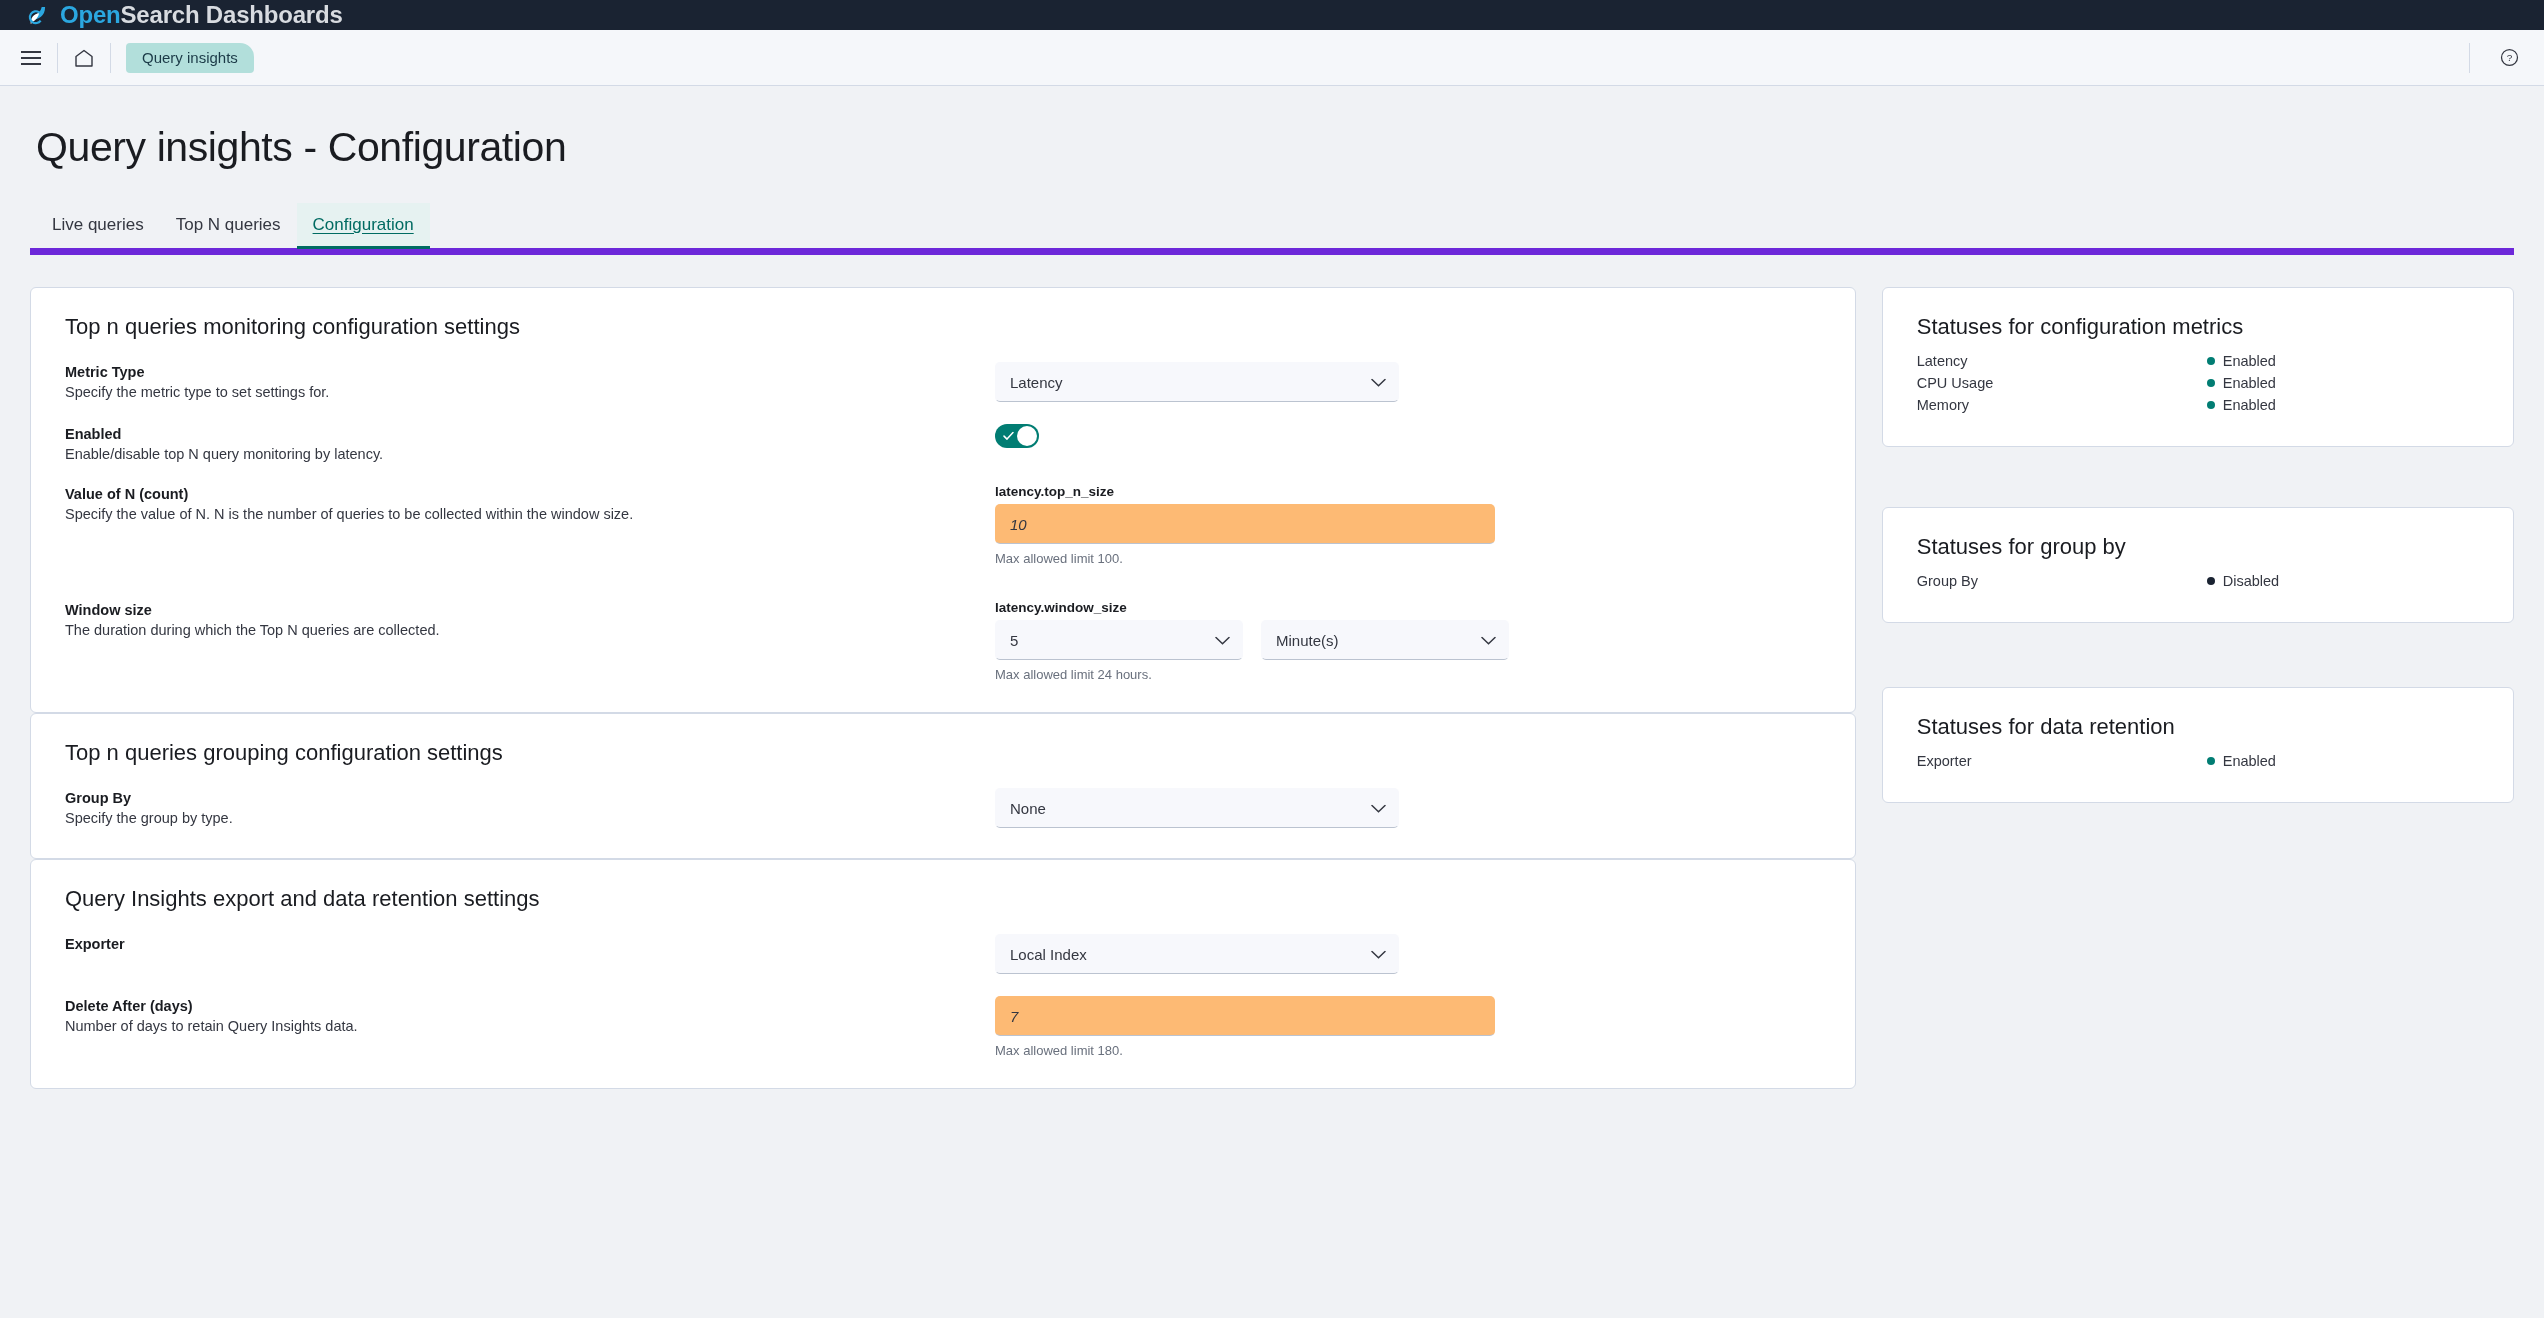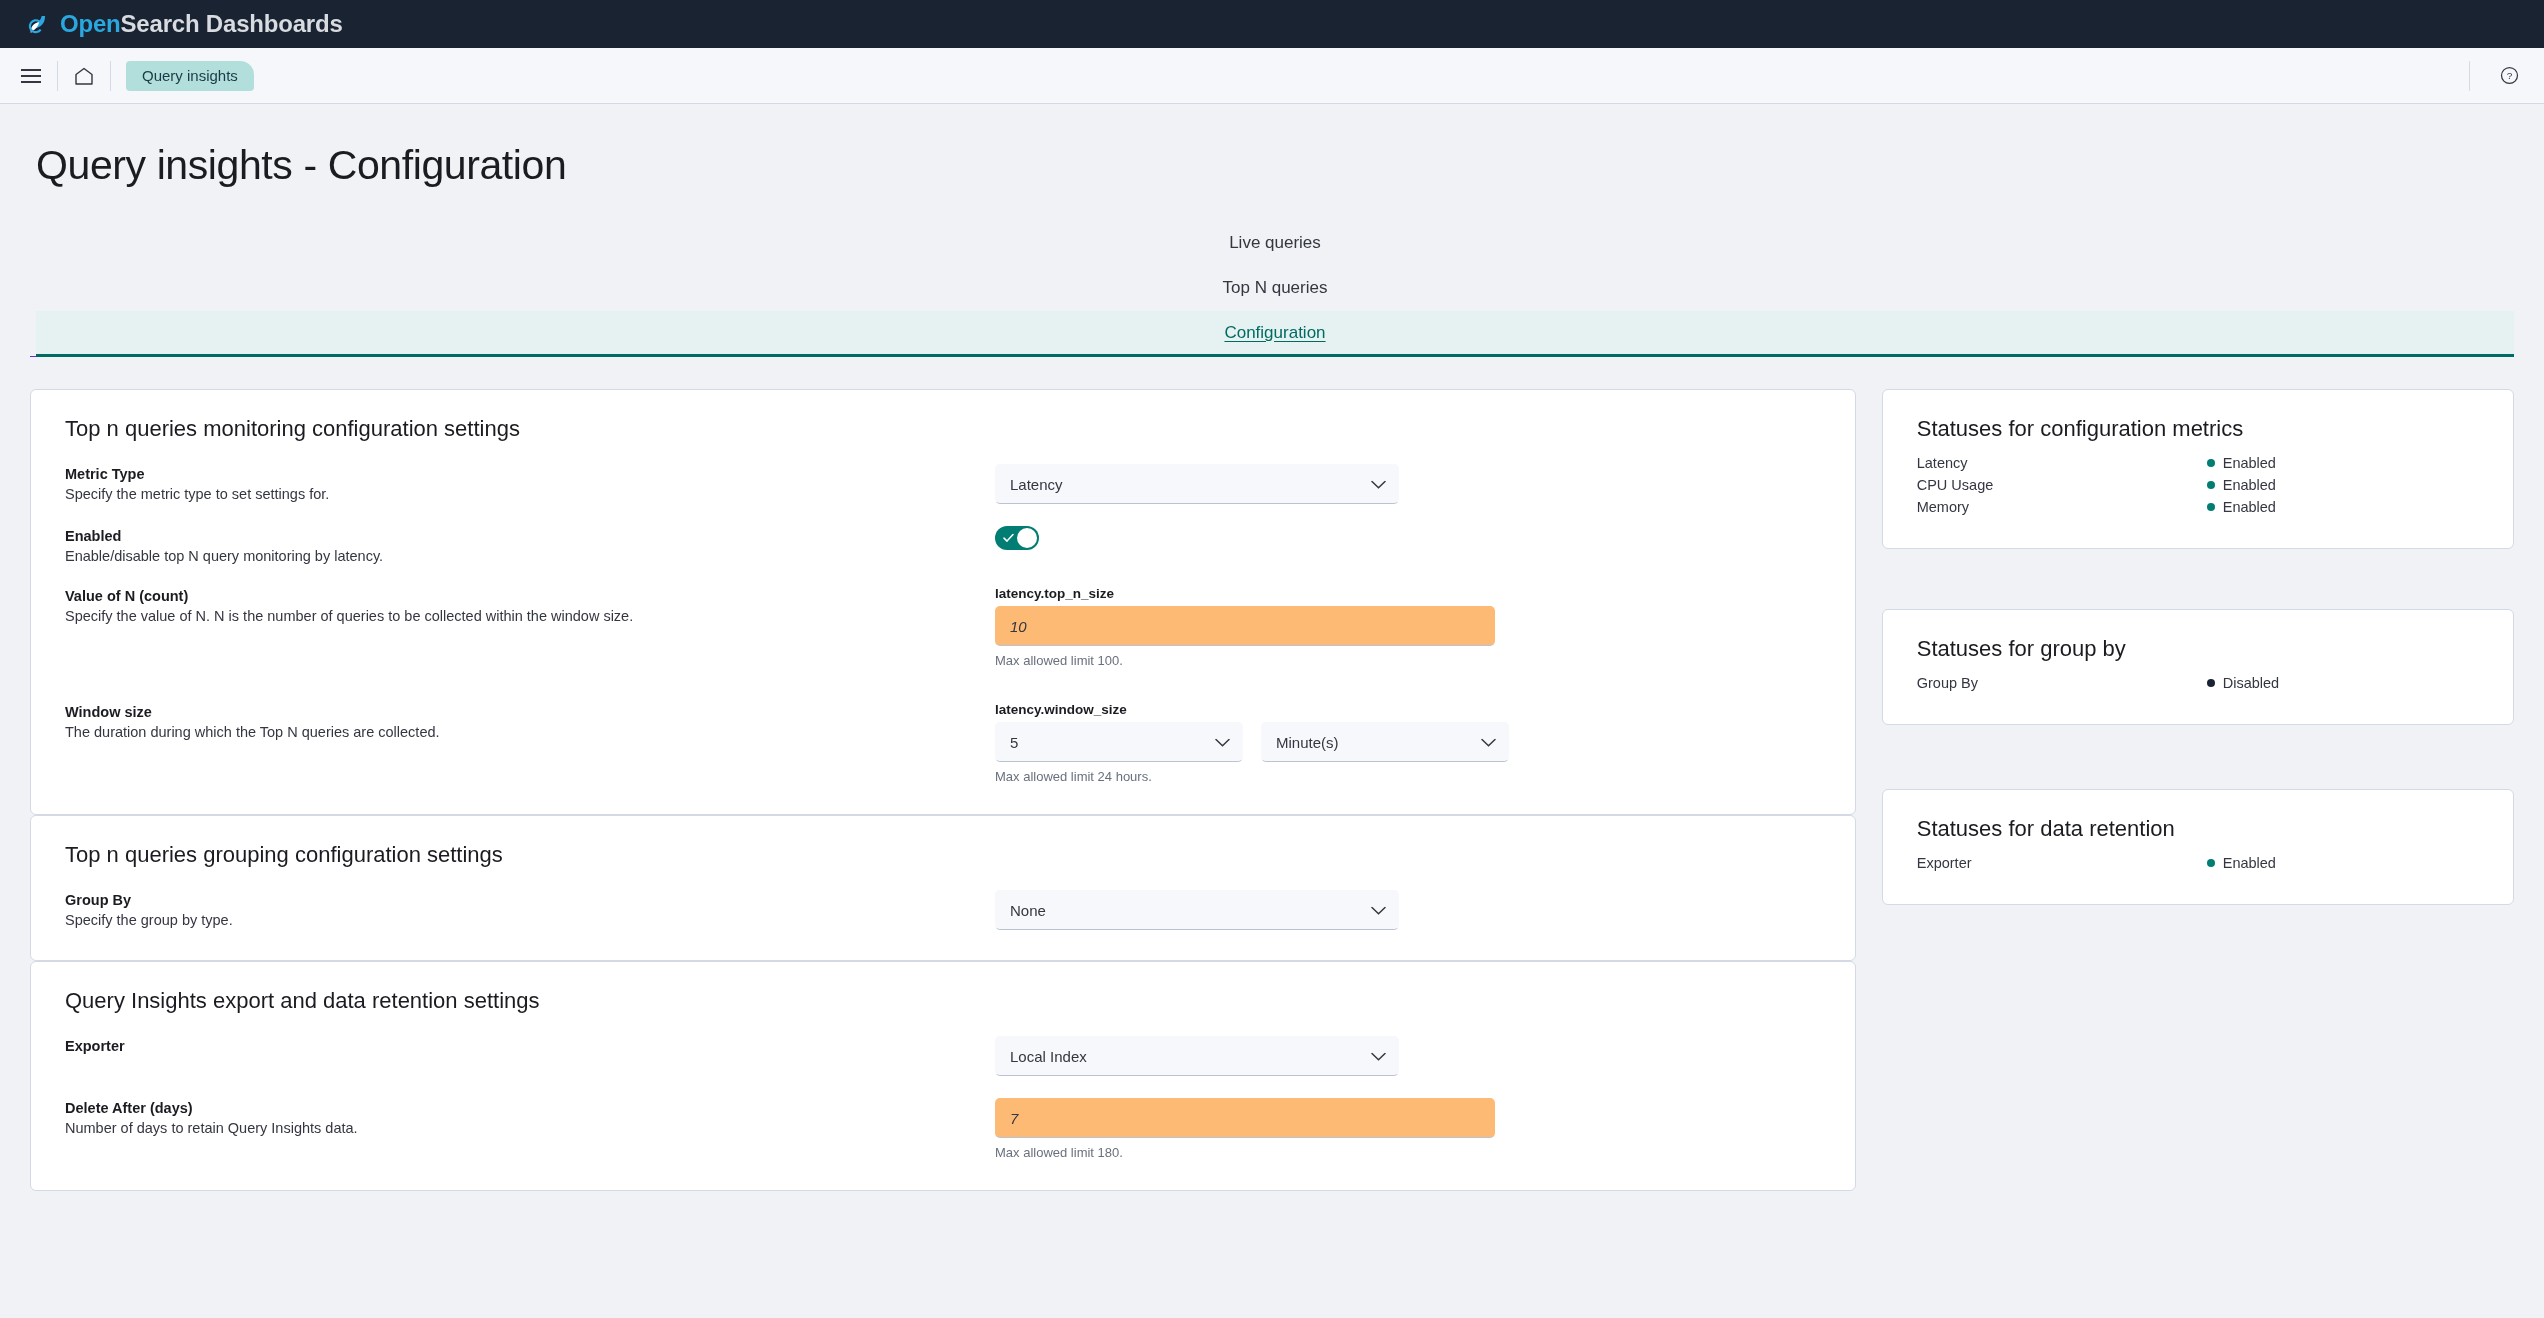--- a/index.html
+++ b/index.html
@@ -6,21 +6,21 @@
   html, body {
     width: 2544px; height: 1318px;
     background: #F0F2F5;
     font-family: "Liberation Sans", sans-serif;
     color: #343741;
     overflow: hidden;
   }
 
   
   .topbar {
-    height: 48px;
+    height: 30px;
     background: #1A2332;
     display: flex; align-items: center;
     padding-left: 24px;
   }
   .logo-wrap { display: flex; align-items: center; gap: 9px; }
   .logo-mark { width: 27px; height: 27px; display: block; }
   .logo-text {
     font-size: 24px; font-weight: 700; letter-spacing: -0.2px;
     white-space: nowrap;
   }
@@ -60,25 +60,24 @@
   .page-title {
     font-size: 41px;
     font-weight: 400;
     color: #1A1C21;
     letter-spacing: -0.4px;
     padding: 38px 0 0 6px;
   }
 
   
   .tabs {
-    display: flex; 
+    display: flex; align-items: flex-end;
     margin-top: 32px;
     padding-left: 6px;
-    border-bottom: 1px solid #6d28d9;
-    flex-direction: column;
+    border-bottom: 7px solid #6d28d9;
   }
   .tab {
     font-size: 17px;
     color: #343741;
     padding: 12px 16px 13px 16px;
     cursor: pointer;
     position: relative;
     background: transparent;
     border: none;
     font-family: inherit;

